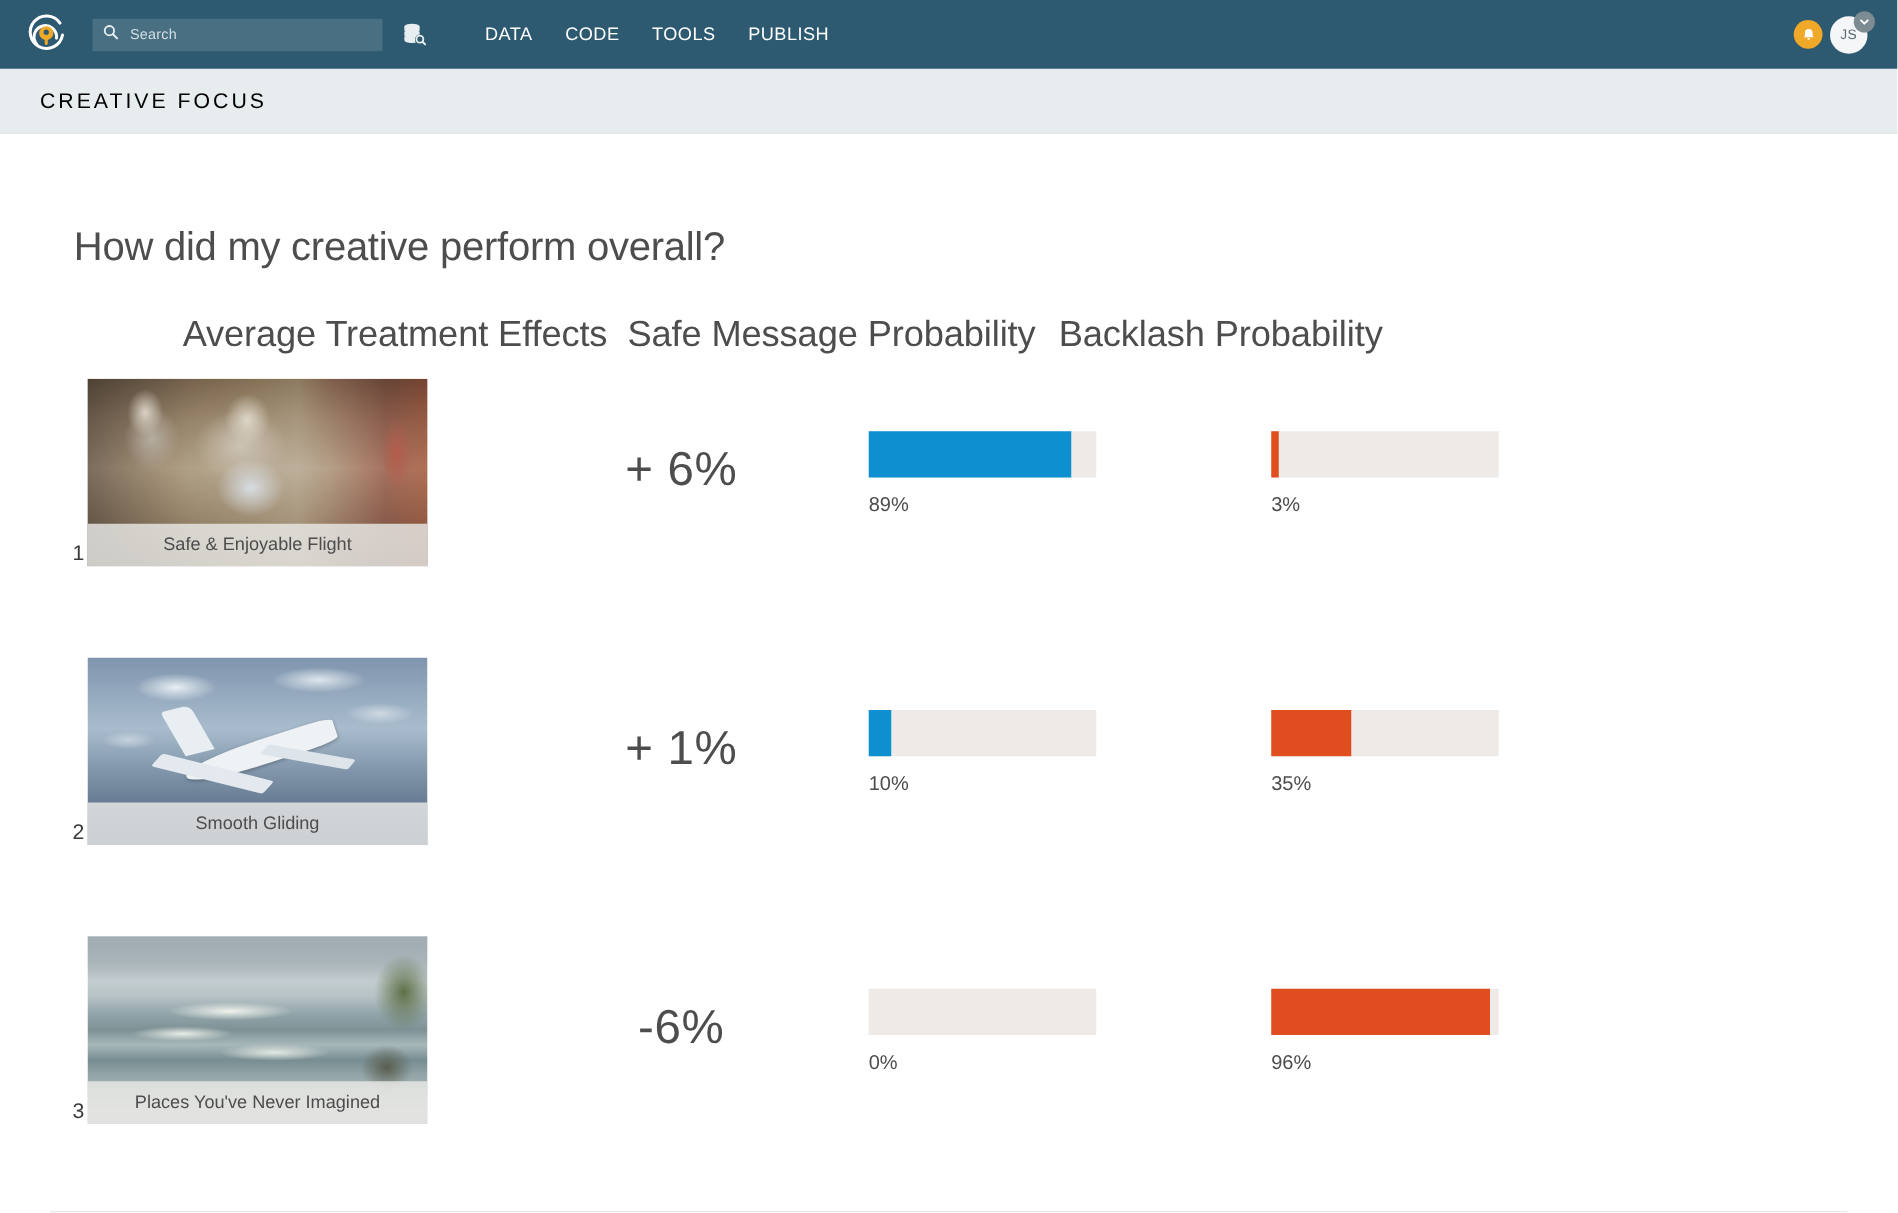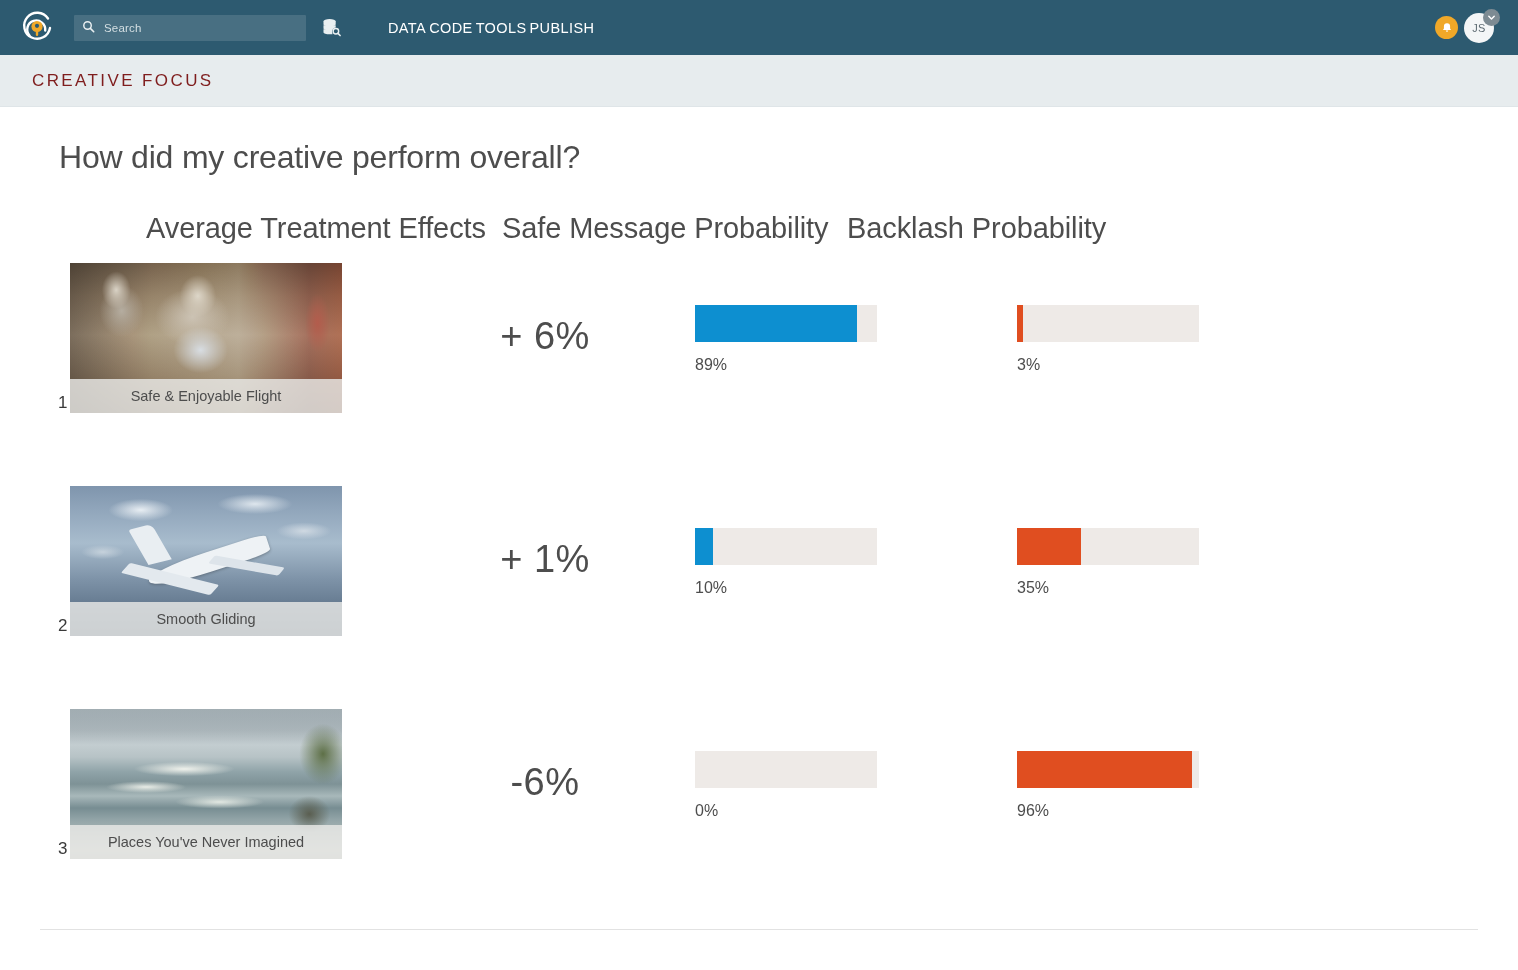--- a/index.html
+++ b/index.html
@@ -66,21 +66,21 @@
     display: flex;
     align-items: center;
     justify-content: center;
     cursor: pointer;
   }
 
   .navlinks {
     display: flex;
     align-items: center;
     margin-left: 44px;
-    gap: 3px;
+    gap: 26px;
   }
   .navlink {
     color: #ffffff;
     font-size: 14.5px;
     letter-spacing: 0.4px;
     text-decoration: none;
     cursor: pointer;
     white-space: nowrap;
   }
 
@@ -124,36 +124,36 @@
     height: 52px;
     background: #e7ecee;
     display: flex;
     align-items: center;
     padding: 0 32px;
     border-bottom: 1px solid #dfe5e8;
   }
   .subheader-title {
     font-size: 17px;
     letter-spacing: 2.4px;
-    color: #7f1d1d;
+    color: #000000;
     font-weight: normal;
   }
 
   
   .main {
     padding: 0 40px;
     position: relative;
     height: 863px;
   }
 
   .page-title {
     font-size: 32px;
     font-weight: normal;
     color: #4d4d4d;
-    margin-top: 32px;
+    margin-top: 72px;
     margin-left: 19px;
     letter-spacing: -0.2px;
   }
 
   
   .col-headers {
     display: flex;
     margin-top: 36px;
     align-items: baseline;
   }

